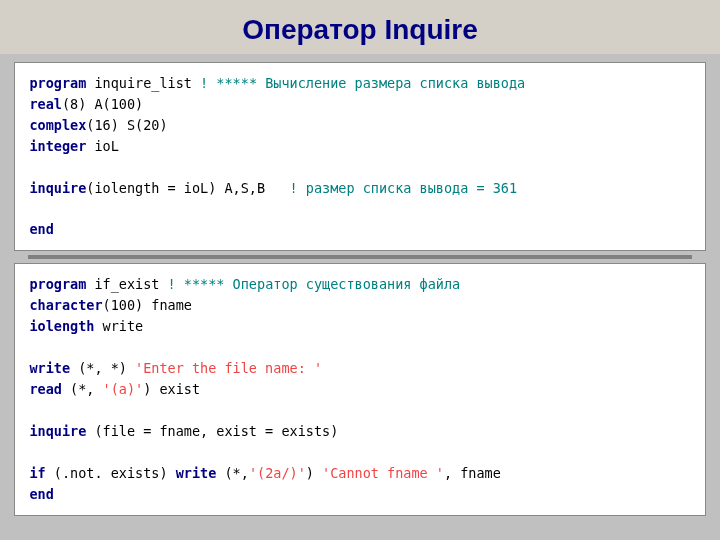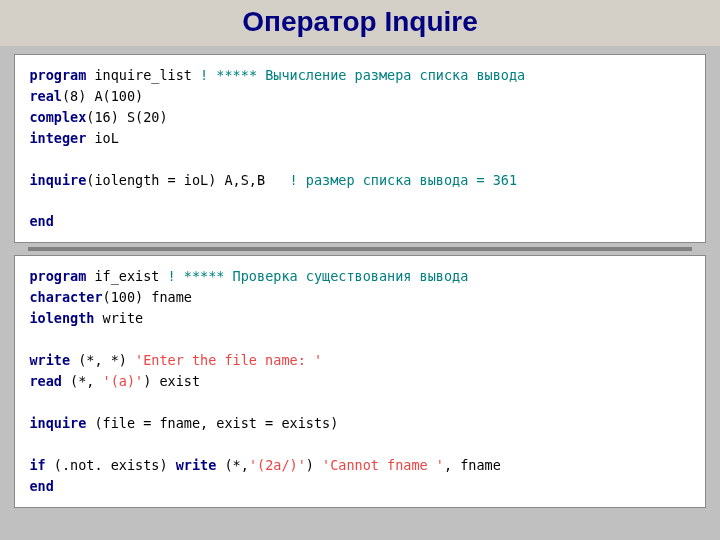--- a/index.html
+++ b/index.html
@@ -10,21 +10,21 @@
       background: #c0c0c0;
       font-family: Arial, sans-serif;
       display: flex;
       flex-direction: column;
       align-items: center;
     }
 
     .title-bar {
       width: 100%;
       background: #d4d0c8;
-      padding: 6px 16px 8px 16px;
+      padding: 14px 16px 8px 16px;
       text-align: center;
     }
 
     .title-text {
       font-size: 28px;
       font-weight: bold;
       color: #000080;
       font-family: Arial, sans-serif;
     }
 
@@ -76,21 +76,21 @@
 </span><span><span class="kw">real</span><span class="plain">(8) A(100)</span>
 </span><span><span class="kw">complex</span><span class="plain">(16) S(20)</span>
 </span><span><span class="kw">integer</span><span class="plain"> ioL</span>
 </span><span>
 </span><span><span class="kw">inquire</span><span class="plain">(iolength = ioL) A,S,B   </span><span class="comment">! размер списка вывода = 361</span>
 </span><span>
 </span><span><span class="kw">end</span></span></pre>
   </div>
   <div class="divider"></div>
   <div class="code-block" id="block2">
-    <pre><span><span class="kw">program</span><span class="plain"> if_exist </span><span class="comment">! ***** Проверка существования вывода</span>
+    <pre><span><span class="kw">program</span><span class="plain"> if_exist </span><span class="comment">! ***** Оператор существования файла</span>
 </span><span><span class="kw">character</span><span class="plain">(100) fname</span>
 </span><span><span class="kw">iolength</span><span class="plain"> write</span>
 </span><span>
 </span><span><span class="kw">write</span><span class="plain"> (*, *) </span><span class="str">'Enter the file name: '</span>
 </span><span><span class="kw">read</span><span class="plain"> (*, </span><span class="str">'(a)'</span><span class="plain">) exist</span>
 </span><span>
 </span><span><span class="kw">inquire</span><span class="plain"> (file = fname, exist = exists)</span>
 </span><span>
 </span><span><span class="kw">if</span><span class="plain"> (.not. exists) </span><span class="kw">write</span><span class="plain"> (*,</span><span class="str">'(2a/)'</span><span class="plain">) </span><span class="str">'Cannot fname '</span><span class="plain">, fname</span>
 </span><span><span class="kw">end</span></span></pre>

